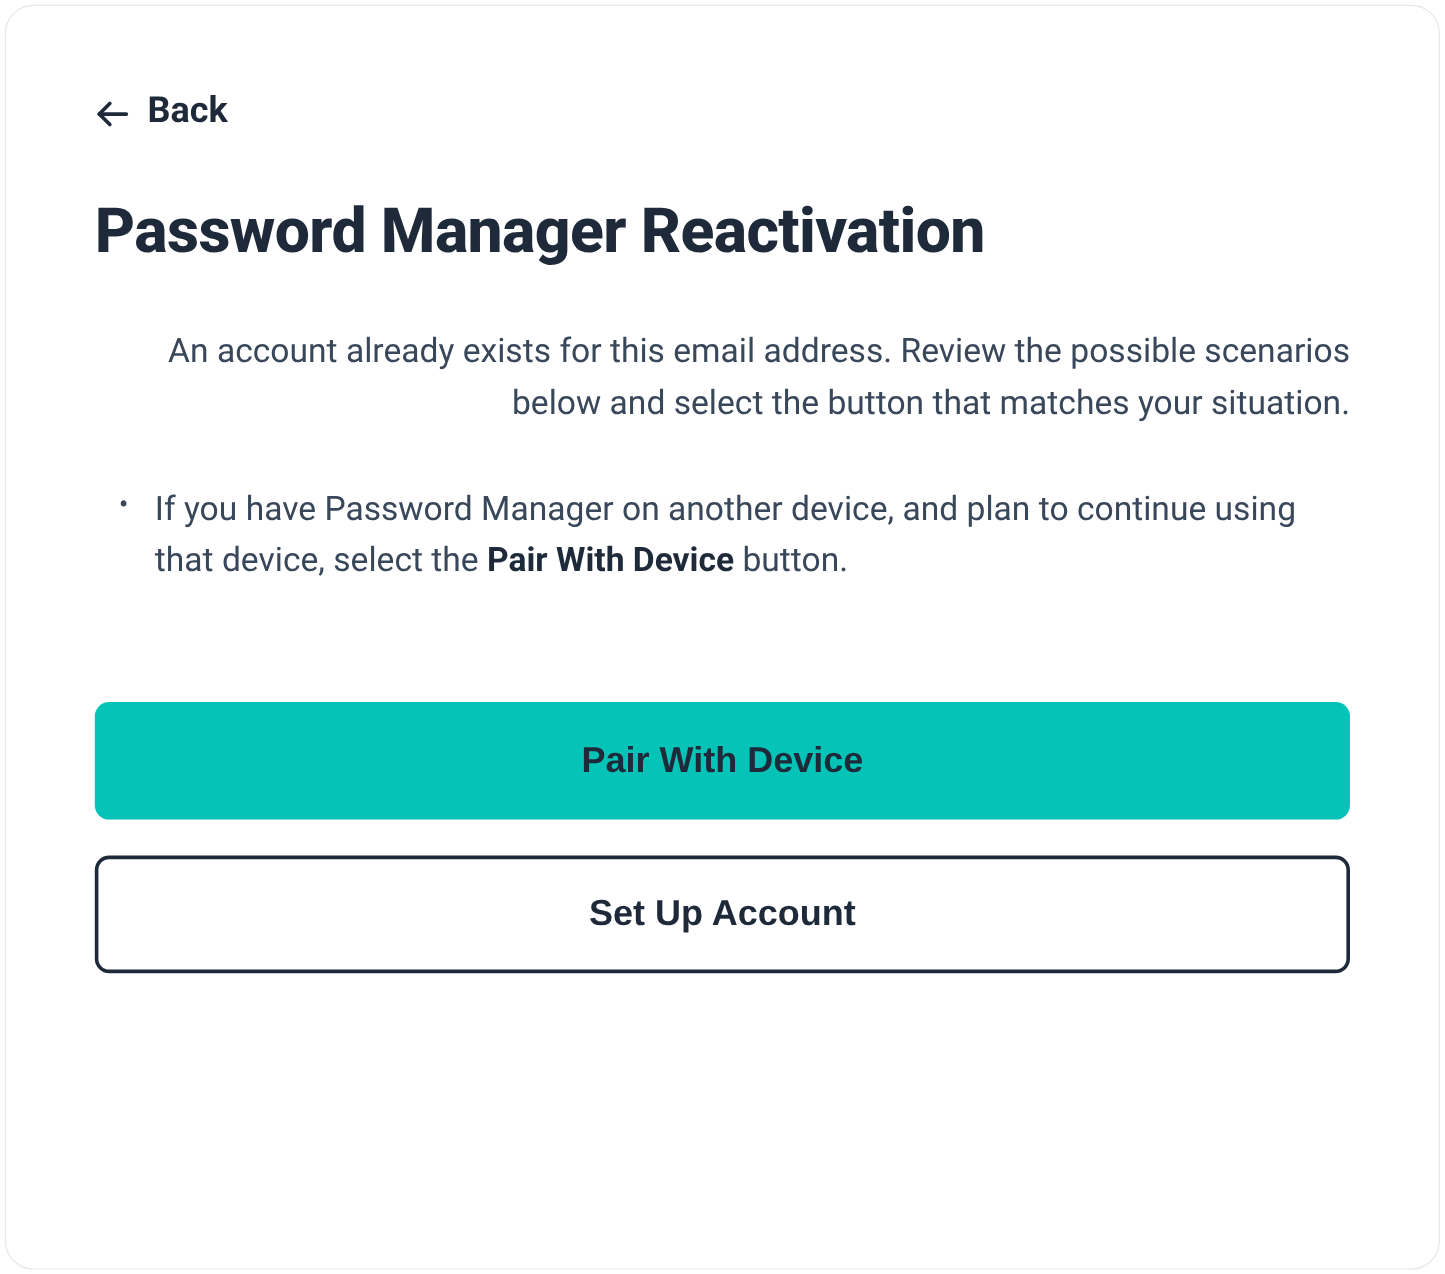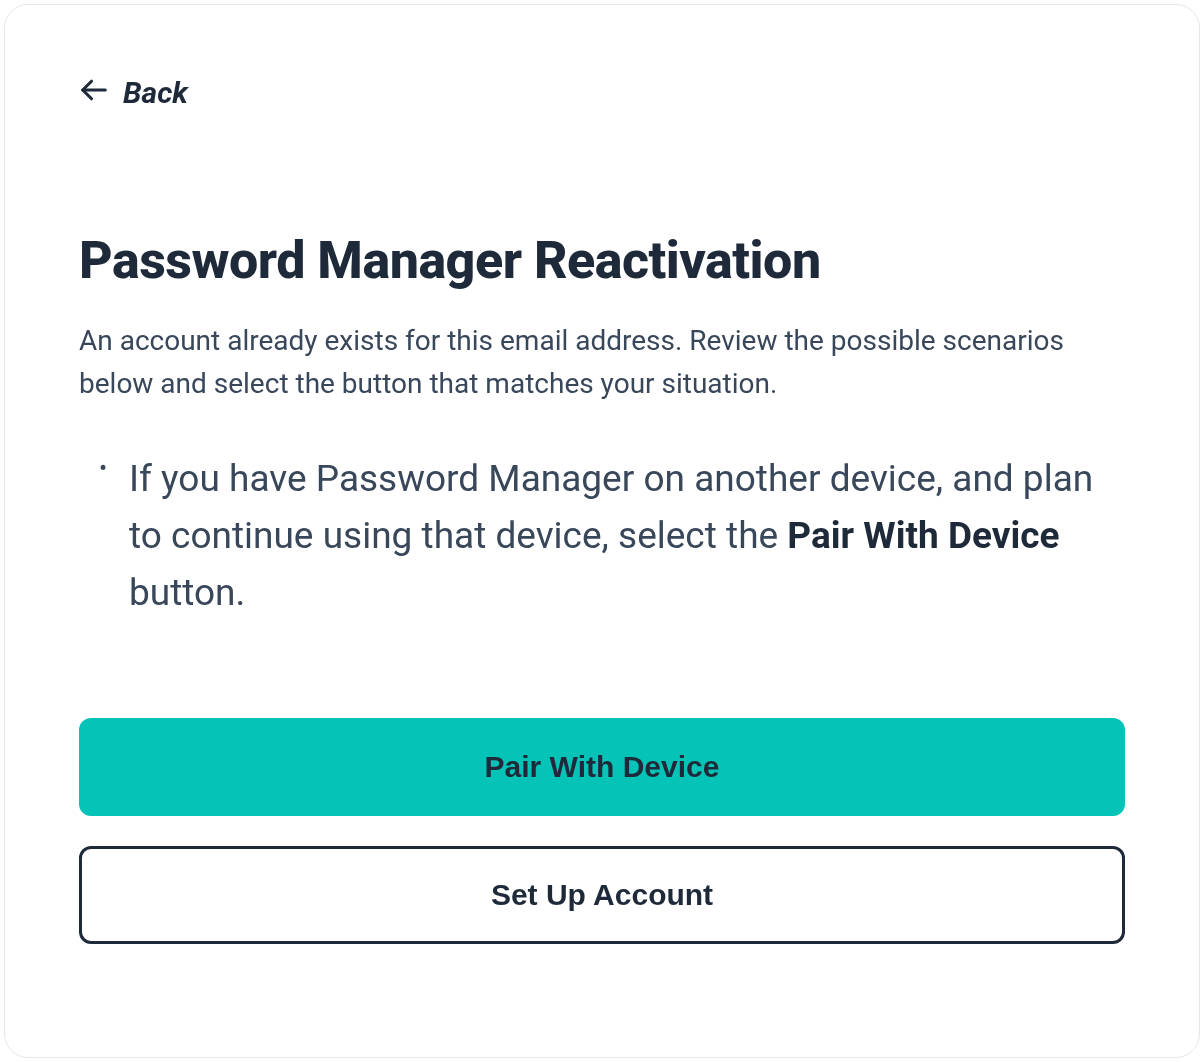--- a/index.html
+++ b/index.html
@@ -20,25 +20,24 @@
       height: 1054px;
       margin: 4px;
       border: 1px solid #e5e7eb;
       border-radius: 24px;
       padding: 70px 74px 70px 74px;
       background: #ffffff;
     }
     
     .back-link {
       display: inline-flex;
-      align-items: flex-start;
+      align-items: flex-end;
       gap: 14px;
       cursor: pointer;
       color: #1e2a3a;
-      font-style: italic;
     }
     
     .back-link .arrow-icon {
       display: inline-flex;
       align-items: center;
     }
     
     .back-link .arrow-icon svg {
       width: 30px;
       height: 30px;
@@ -48,41 +47,42 @@
     .back-label {
       font-size: 30px;
       font-weight: 700;
       color: #1e2a3a;
     }
     
     .page-title {
       font-size: 52px;
       font-weight: 800;
       color: #1e2a3a;
-      margin-top: 120px;
+      margin-top: 48px;
       letter-spacing: -0.5px;
     }
     
     .description {
       font-size: 28px;
       font-weight: 400;
       color: #39475a;
-      margin-top: 28px;
+      margin-top: 48px;
       line-height: 1.55;
+      text-align: right;
     }
     
     .bullet-list {
       list-style: none;
       margin-top: 44px;
       padding-left: 44px;
     }
     
     .bullet-list li {
       position: relative;
-      font-size: 37px;
+      font-size: 28px;
       font-weight: 400;
       color: #39475a;
       line-height: 1.55;
       padding-left: 6px;
       margin-bottom: 2px;
     }
     
     .bullet-list li::before {
       content: "•";
       position: absolute;

